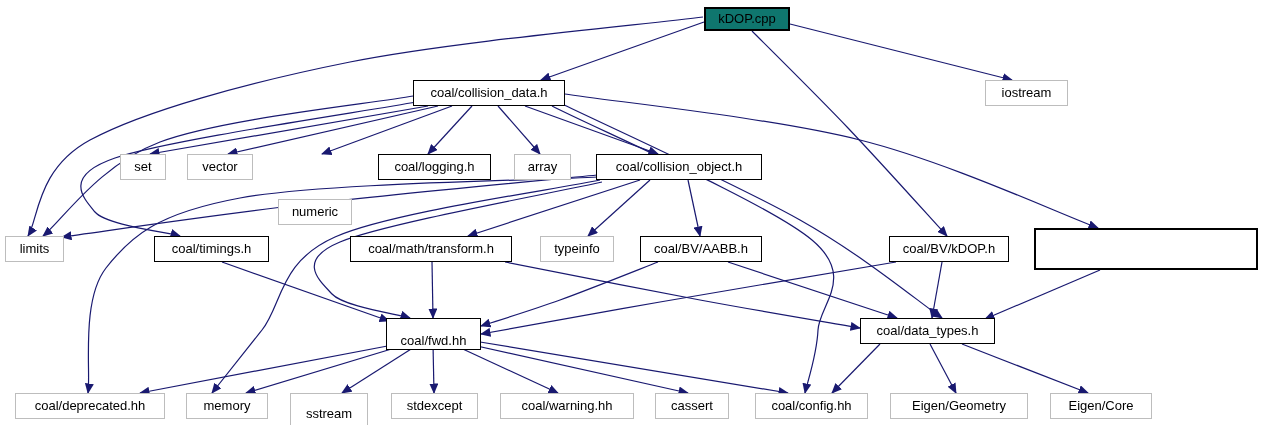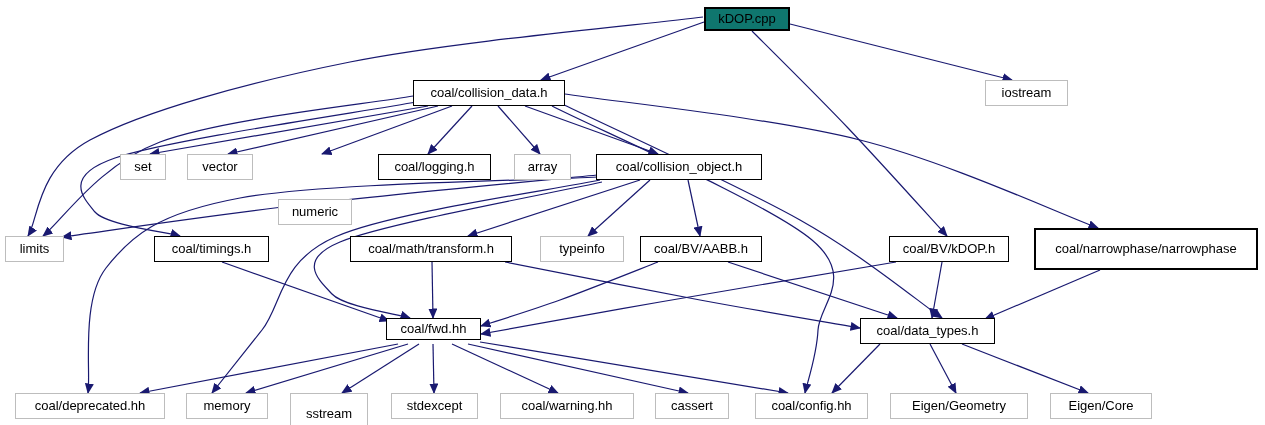--- a/index.html
+++ b/index.html
@@ -98,35 +98,34 @@
       </div>
       <div class="node external" style="left: 5px; top: 236px; width: 59px; height: 26px;">
         <span class="lbl">limits</span>
       </div>
       <div class="node internal" style="left: 154px; top: 236px; width: 115px; height: 26px;">
         <span class="lbl">coal/timings.h</span>
       </div>
       <div class="node internal" style="left: 350px; top: 236px; width: 162px; height: 26px;">
         <span class="lbl">coal/math/transform.h</span>
       </div>
-      <div class="node external" style="left: 540px; top: 236px; width: 84px; height: 26px; text-align: center;">
+      <div class="node external" style="left: 540px; top: 236px; width: 74px; height: 26px; text-align: center;">
         <span class="lbl">typeinfo</span>
       </div>
       <div class="node internal" style="left: 640px; top: 236px; width: 122px; height: 26px;">
         <span class="lbl">coal/BV/AABB.h</span>
       </div>
       <div class="node internal" style="left: 889px; top: 236px; width: 120px; height: 26px;">
         <span class="lbl">coal/BV/kDOP.h</span>
       </div>
       <div class="node internal thick" style="left: 1034px; top: 228px; width: 224px; height: 42px;">
         <span class="lbl" style="white-space: normal;">
-          <span style="display: block;">coal/narrowphase/narrowphase</span>
         </span>
       </div>
-      <div class="node internal" style="left: 386px; top: 318px; width: 95px; height: 22px;">
+      <div class="node internal" style="left: 386px; top: 318px; width: 95px; height: 32px; align-items: flex-end;">
         <span class="lbl">coal/fwd.hh</span>
       </div>
       <div class="node internal" style="left: 860px; top: 318px; width: 135px; height: 26px;">
         <span class="lbl">coal/data_types.h</span>
       </div>
       <div class="node external" style="left: 15px; top: 393px; width: 150px; height: 26px;">
         <span class="lbl">coal/deprecated.hh</span>
       </div>
       <div class="node external" style="left: 186px; top: 393px; width: 82px; height: 26px;">
         <span class="lbl">memory</span>

